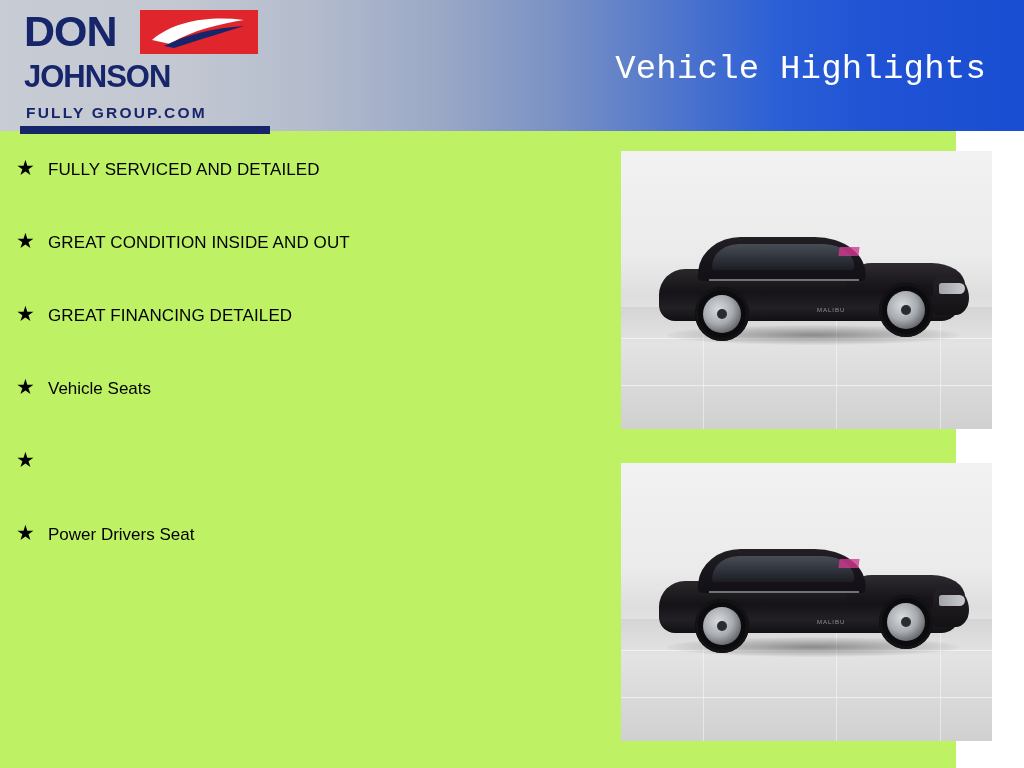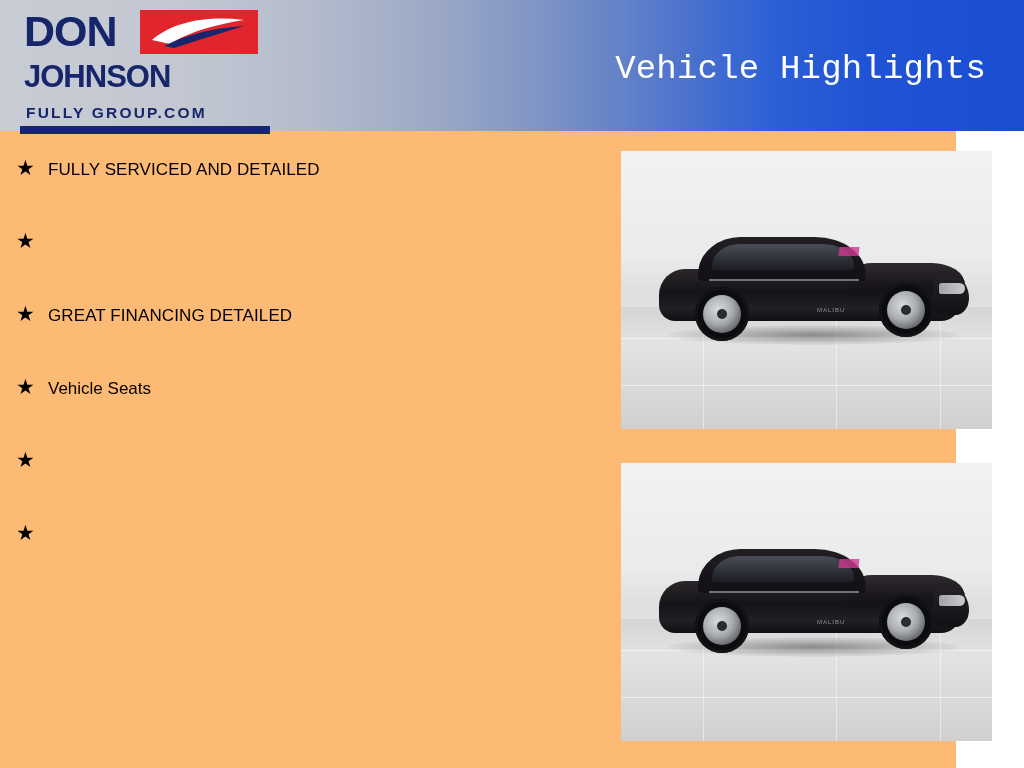--- a/index.html
+++ b/index.html
@@ -9,21 +9,21 @@
     height: 768px;
     overflow: hidden;
     background: #ffffff;
     font-family: "Liberation Sans", sans-serif;
   }
 
   .page {
     position: relative;
     width: 956px;
     height: 768px;
-    background: #fdba74;
+    background: #bef264;
   }
 
   
   .header {
     position: absolute;
     left: 0;
     top: 0;
     width: 1024px;
     height: 131px;
     background: linear-gradient(to right,
@@ -354,38 +354,40 @@
 
     <div class="bullets">
 
       <div class="bullet upper">
         <span class="star">★</span>
         <span class="bullet-text">FULLY SERVICED AND DETAILED</span>
       </div>
 
       <div class="bullet upper">
         <span class="star">★</span>
+        <span class="bullet-text">GREAT CONDITION INSIDE AND OUT</span>
       </div>
 
       <div class="bullet upper">
         <span class="star">★</span>
         <span class="bullet-text">GREAT FINANCING DETAILED</span>
       </div>
 
       <div class="bullet">
         <span class="star">★</span>
         <span class="bullet-text">Vehicle Seats</span>
       </div>
 
       <div class="bullet">
         <span class="star">★</span>
       </div>
 
       <div class="bullet">
         <span class="star">★</span>
+        <span class="bullet-text">Power Drivers Seat</span>
       </div>
 
     </div>
 
     <div class="photo photo-1">
       <div class="photo-bg"></div>
       <div class="floor">
         <div class="floor-line" style="left:0;right:0;top:26%"></div>
         <div class="floor-line" style="left:0;right:0;top:64%"></div>
         <div class="floor-line v" style="left:22%"></div>

